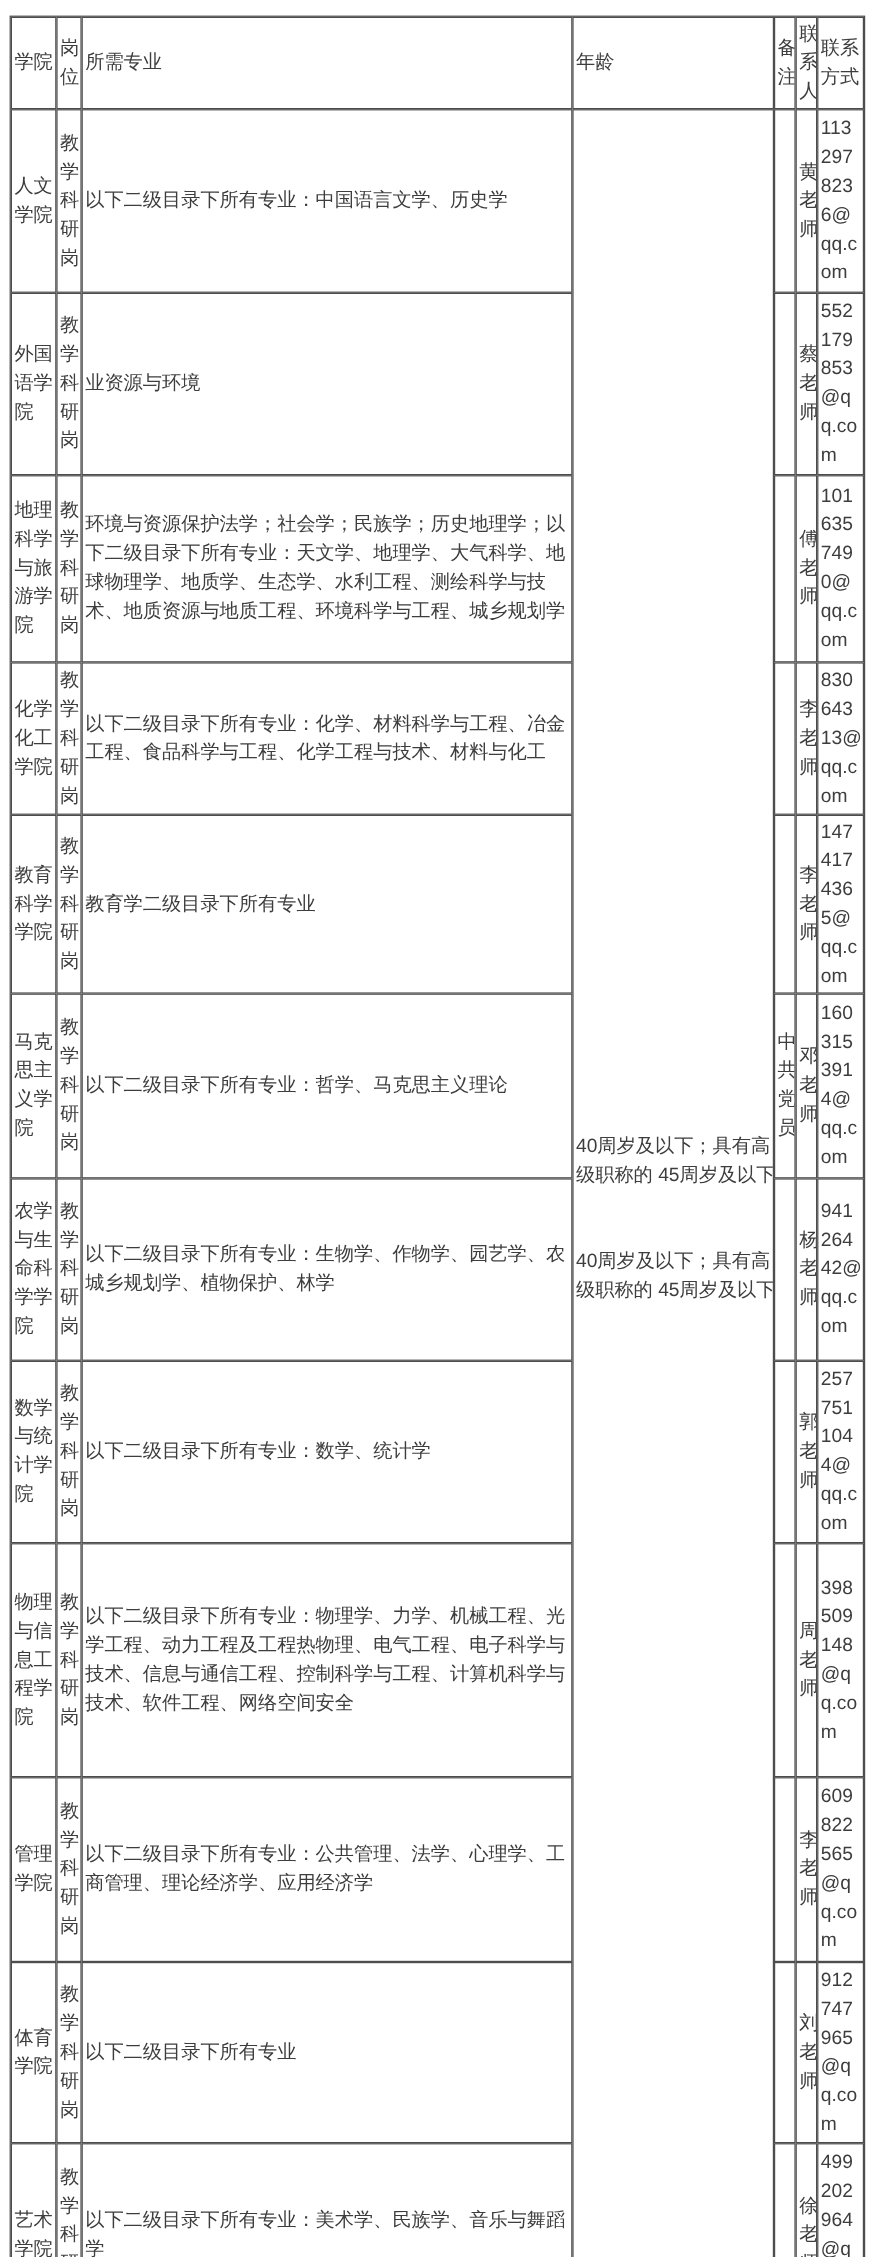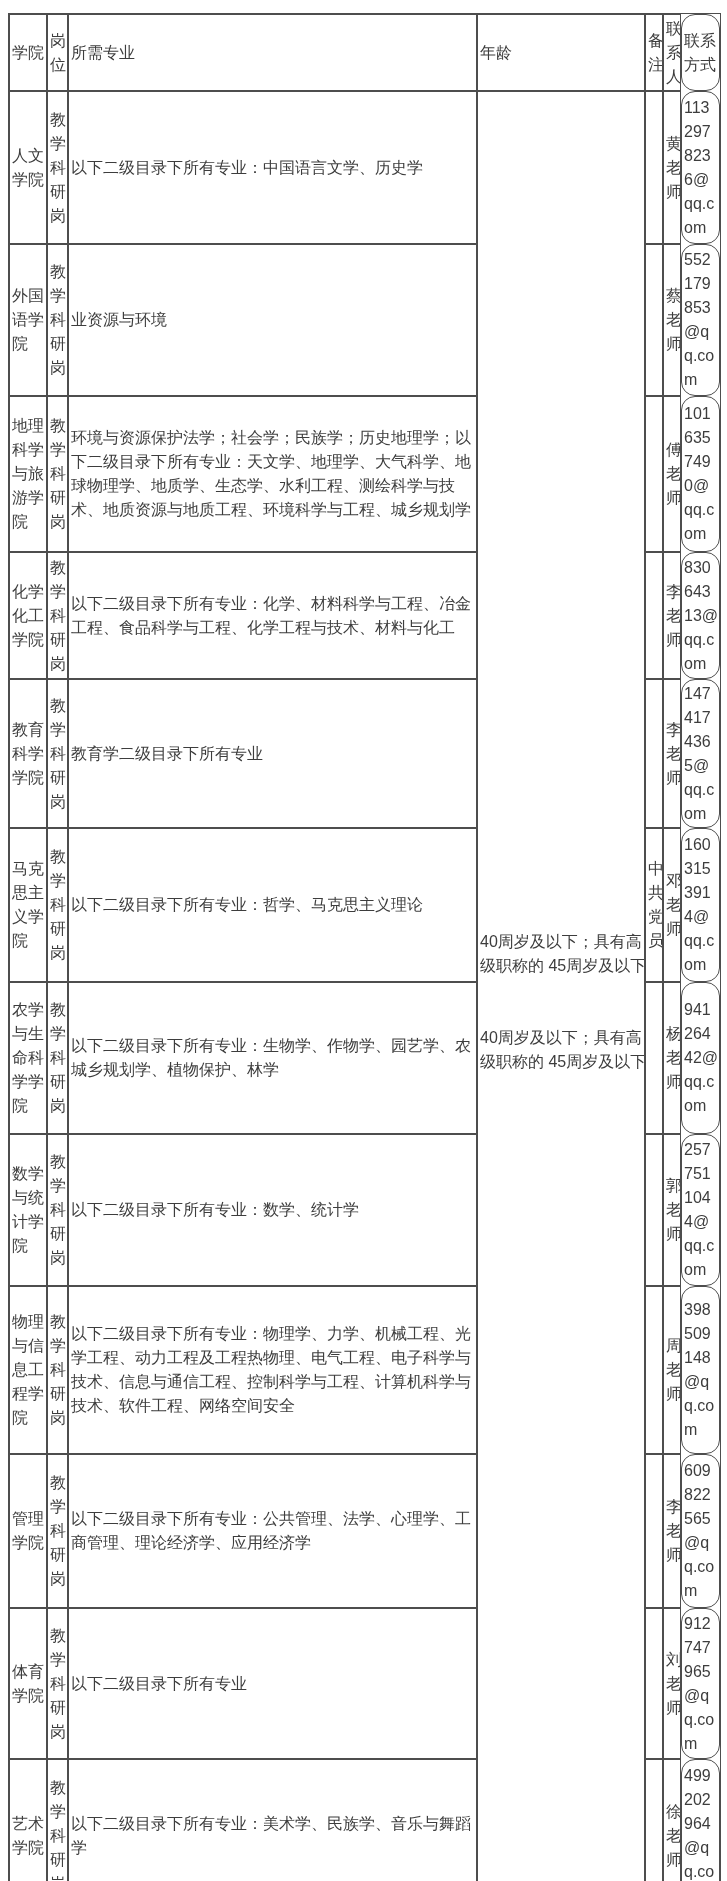--- a/index.html
+++ b/index.html
@@ -35,21 +35,20 @@
     line-height: 24px;
     white-space: pre;
     overflow: hidden;
     padding: 0 2px;
   }
   .c-college, .c-post, .c-note, .c-person {
     padding: 0 1px;
   }
   .c-qq {
     padding: 0 1px;
-    border-radius: 14px;
   }
   .c-age {
     padding: 0 2px;
   }
 </style>
 </head>
 <body>
 
 <div class="page">
   <table class="rec-table">
@@ -257,21 +256,21 @@
         <td class="c-person">郭
 老
 师</td>
         <td class="c-qq">257
 751
 104
 4@
 qq.c
 om</td>
       </tr>
-      <tr style="height:168px">
+      <tr style="height:195px">
         <td class="c-college">物理
 与信
 息工
 程学
 院</td>
         <td class="c-post">教
 学
 科
 研
 岗</td>

